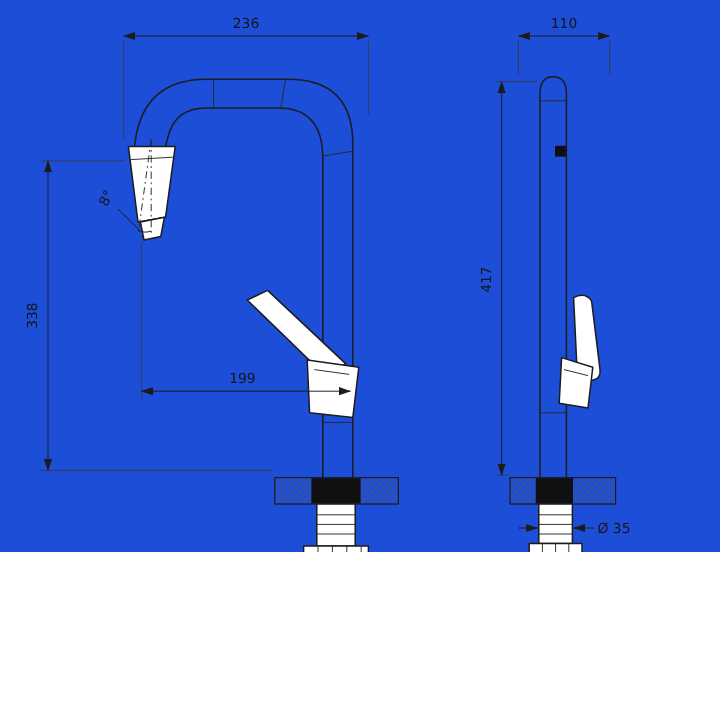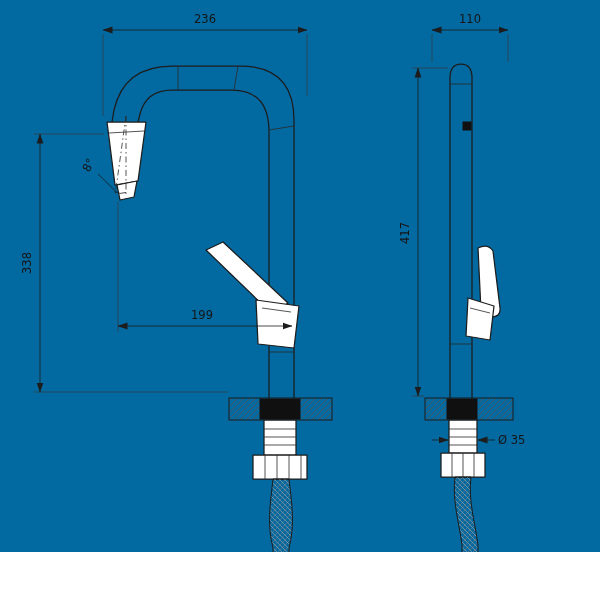--- a/index.html
+++ b/index.html
@@ -1,17 +1,17 @@
 <!DOCTYPE html>
 <html><head>
 <meta charset="utf-8">
 <style>
   html,body{margin:0;padding:0;background:#fff;}
   .canvas{
-    width:600px;height:552px;position:relative;background:#0369a1;
+    width:600px;height:460px;position:relative;background:#1d4ed8;
     font-family:"DejaVu Sans", sans-serif;
   }
   svg{display:block;}
   text{
     font-family:"DejaVu Sans", sans-serif;
     font-size:11.5px;
     fill:#151515;
   }
   .obj{stroke:#1c1c1c;stroke-width:1.25;fill:none;stroke-linejoin:round;stroke-linecap:round;}
   .objfill{stroke:#1c1c1c;stroke-width:1.25;fill:#ffffff;stroke-linejoin:round;}

